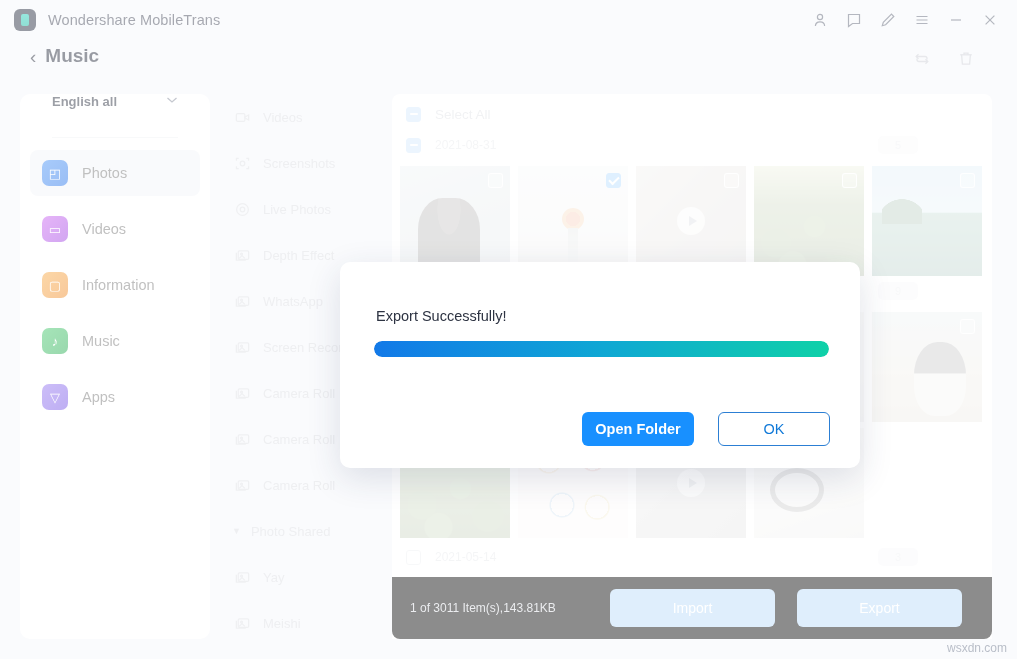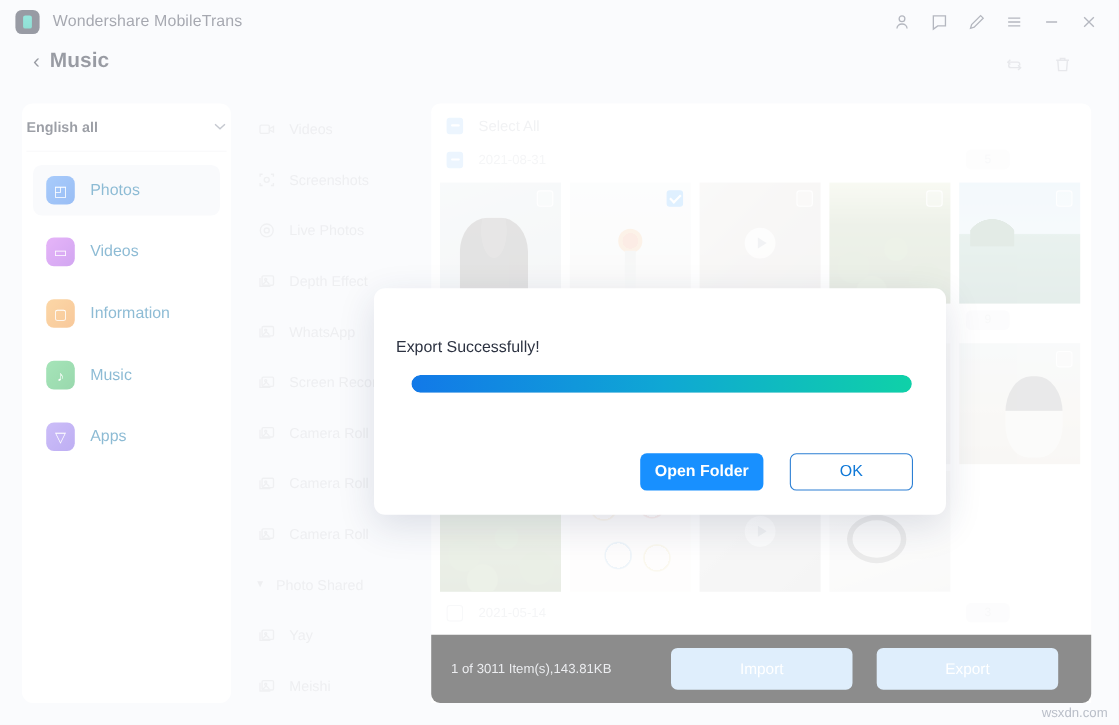--- a/index.html
+++ b/index.html
@@ -60,40 +60,40 @@
   .top-tools .tool { width: 22px; height: 22px; display:flex; align-items:center; justify-content:center; }
 
   
   .sidebar {
     position: absolute; left: 20px; top: 94px;
     width: 190px; height: 545px;
     background: #ffffff;
     border-radius: 10px;
   }
   .lang-select {
-    height: 44px; margin: 0 4px;
-    display: flex; align-items: center; justify-content: space-between;
+    height: 44px; margin: 0 32px;
+    display: flex; align-items: flex-start; justify-content: space-between;
     border-bottom: 1px solid #f0f1f4;
   }
   .lang-select .lab { font-size: 13px; color: #252b3b; font-weight: bold; }
   .lang-select .caret { color: #7e8596; font-size: 11px; }
   .nav { padding-top: 12px; }
   .nav-item {
     height: 46px; margin: 0 10px 10px 10px;
     display: flex; align-items: center; gap: 14px;
     padding-left: 12px; border-radius: 8px;
   }
   .nav-item.active { background: #f2f4f8; }
   .nav-ico {
     width: 26px; height: 26px; border-radius: 7px;
     display: flex; align-items: center; justify-content: center;
     color: #fff; font-size: 13px;
     flex: 0 0 auto;
   }
-  .nav-lab { font-size: 14.5px; color: #0369a1; }
+  .nav-lab { font-size: 14.5px; color: #737373; }
 
   
   .catcol {
     position: absolute; left: 218px; top: 94px;
     width: 174px; height: 545px;
     overflow: hidden;
   }
   .cat-item {
     height: 46px; display: flex; align-items: center; gap: 12px; padding-left: 16px;
   }
@@ -245,21 +245,21 @@
     position: absolute; inset: 0;
     background: rgba(255,255,255,0.55);
   }
   .modal {
     position: absolute; left: 340px; top: 262px;
     width: 520px; height: 206px;
     background: #ffffff; border-radius: 10px;
     box-shadow: 0 10px 34px rgba(35,50,90,.14);
   }
   .modal-title {
-    position: absolute; left: 20px; top: 46px;
+    position: absolute; left: 36px; top: 46px;
     font-size: 14.5px; color: #2d3342;
   }
   .progress-track {
     position: absolute; left: 34px; top: 79px;
     width: 455px; height: 16px; border-radius: 8px;
     background: #eef1f5; overflow: hidden;
   }
   .progress-fill {
     height: 100%; border-radius: 8px;
     background: linear-gradient(90deg, #1279e8 0%, #0fa7d4 50%, #0fd1a8 100%);

